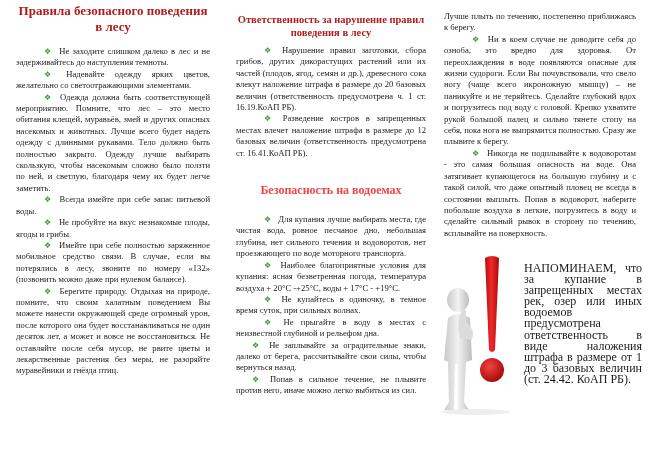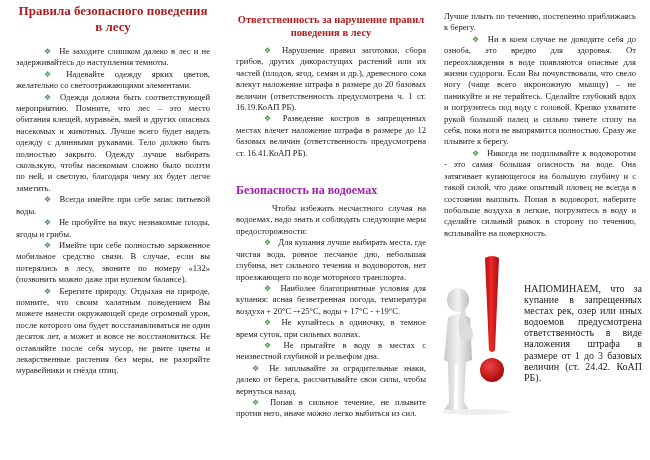--- a/index.html
+++ b/index.html
@@ -13,37 +13,37 @@
 
     .title1 {
       color: #b01c1c; font-weight: bold; font-size: 13px; line-height: 16px;
       text-align: center; margin-top: 3px; margin-bottom: 11px;
     }
     .title2 {
       color: #b01c1c; font-weight: bold; font-size: 10.5px; line-height: 13px;
       text-align: center; margin-top: 13px; margin-bottom: 6px;
     }
     .title3 {
-      color: #a21caf; font-weight: bold; font-size: 12px; line-height: 15px;
-      margin-top: 24px; margin-bottom: 5px;
+      color: #ef4444; font-weight: bold; font-size: 12px; line-height: 15px;
+      text-align: center; margin-top: 24px; margin-bottom: 16px;
     }
 
     p { text-indent: 0; }
     .intro { text-indent: 36px; }
     .bullet { text-indent: 16px; }
     .bullet.wide { text-indent: 28px; }
     .bul { color: #3e9a3e; font-size: 8px; margin-right: 7px; }
 
     .col3 p.first { margin-top: 11px; }
 
     .reminder-wrap { position: absolute; left: 436px; top: 252px; width: 210px; height: 172px; }
     .figure { position: absolute; left: 0; top: 0; width: 80px; height: 170px; }
     .reminder-text {
-      position: absolute; left: 88px; top: 31px; width: 118px;
-      font-size: 10px; line-height: 11.1px; text-align: justify;
+      position: absolute; left: 88px; top: 11px; width: 118px;
+      font-size: 12px; line-height: 11.1px; text-align: justify;
     }
   </style>
 </head>
 <body>
 
 <div class="col col1">
   <div class="title1">Правила безопасного поведения в лесу</div>
   <p class="bullet wide"><span class="bul">❖</span><span>Не заходите слишком далеко в лес и не задерживайтесь до наступления темноты.</span></p>
   <p class="bullet wide"><span class="bul">❖</span><span>Надевайте одежду ярких цветов, желательно со светоотражающими элементами.</span></p>
   <p class="bullet wide"><span class="bul">❖</span><span>Одежда должна быть соответствующей мероприятию. Помните, что лес – это место обитания клещей, муравьёв, змей и других опасных насекомых и животных. Лучше всего будет надеть одежду с длинными рукавами. Тело должно быть полностью закрыто. Одежду лучше выбирать скользкую, чтобы насекомым сложно было ползти по ней, и светлую, благодаря чему их будет легче заметить.</span></p>
@@ -52,21 +52,20 @@
   <p class="bullet wide"><span class="bul">❖</span><span>Имейте при себе полностью заряженное мобильное средство связи. В случае, если вы потерялись в лесу, звоните по номеру «132» (позвонить можно даже при нулевом балансе).</span></p>
   <p class="bullet wide"><span class="bul">❖</span><span>Берегите природу. Отдыхая на природе, помните, что своим халатным поведением Вы можете нанести окружающей среде огромный урон, после которого она будет восстанавливаться не один десяток лет, а может и вовсе не восстановиться. Не оставляйте после себя мусор, не рвите цветы и лекарственные растения без меры, не разоряйте муравейники и гнёзда птиц.</span></p>
 </div>
 
 <div class="col col2">
   <div class="title2">Ответственность за нарушение правил поведения в лесу</div>
   <p class="bullet wide"><span class="bul">❖</span><span>Нарушение правил заготовки, сбора грибов, других дикорастущих растений или их частей (плодов, ягод, семян и др.), древесного сока влекут наложение штрафа в размере до 20 базовых величин (ответственность предусмотрена ч. 1 ст. 16.19.КоАП РБ).</span></p>
   <p class="bullet wide"><span class="bul">❖</span><span>Разведение костров в запрещенных местах влечет наложение штрафа в размере до 12 базовых величин (ответственность предусмотрена ст. 16.41.КоАП РБ).</span></p>
 
   <div class="title3">Безопасность на водоемах</div>
-  <p class="intro">Чтобы избежать несчастного случая на водоемах, надо знать и соблюдать следующие меры предосторожности:</p>
   <p class="bullet wide"><span class="bul">❖</span><span>Для купания лучше выбирать места, где чистая вода, ровное песчаное дно, небольшая глубина, нет сильного течения и водоворотов, нет проезжающего по воде моторного транспорта.</span></p>
   <p class="bullet wide"><span class="bul">❖</span><span>Наиболее благоприятные условия для купания: ясная безветренная погода, температура воздуха + 20°С -+25°С, воды + 17°С - +19°С.</span></p>
   <p class="bullet wide"><span class="bul">❖</span><span>Не купайтесь в одиночку, в темное время суток, при сильных волнах.</span></p>
   <p class="bullet wide"><span class="bul">❖</span><span>Не прыгайте в воду в местах с неизвестной глубиной и рельефом дна.</span></p>
   <p class="bullet"><span class="bul">❖</span><span>Не заплывайте за оградительные знаки, далеко от берега, рассчитывайте свои силы, чтобы вернуться назад.</span></p>
   <p class="bullet"><span class="bul">❖</span><span>Попав в сильное течение, не плывите против него, иначе можно легко выбиться из сил.</span></p>
 </div>
 
 <div class="col col3">
   <p class="first">Лучше плыть по течению, постепенно приближаясь к берегу.</p>

